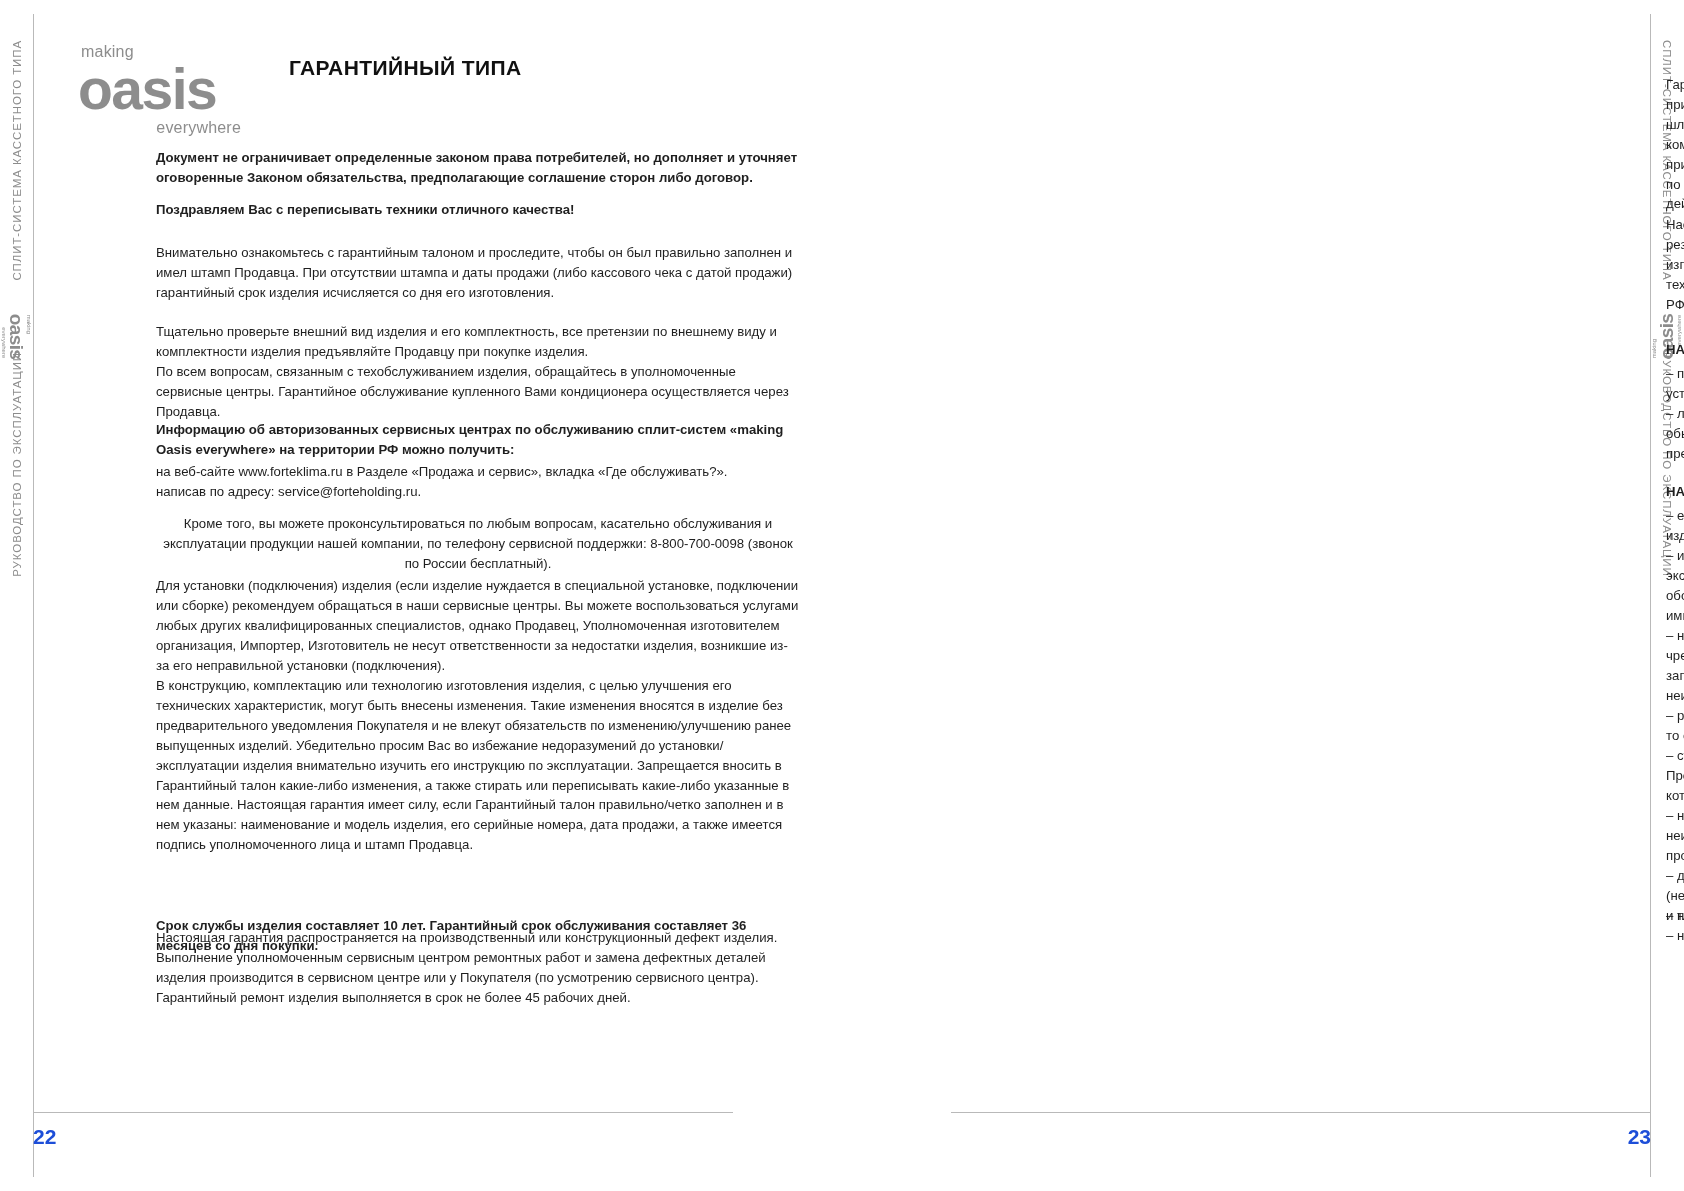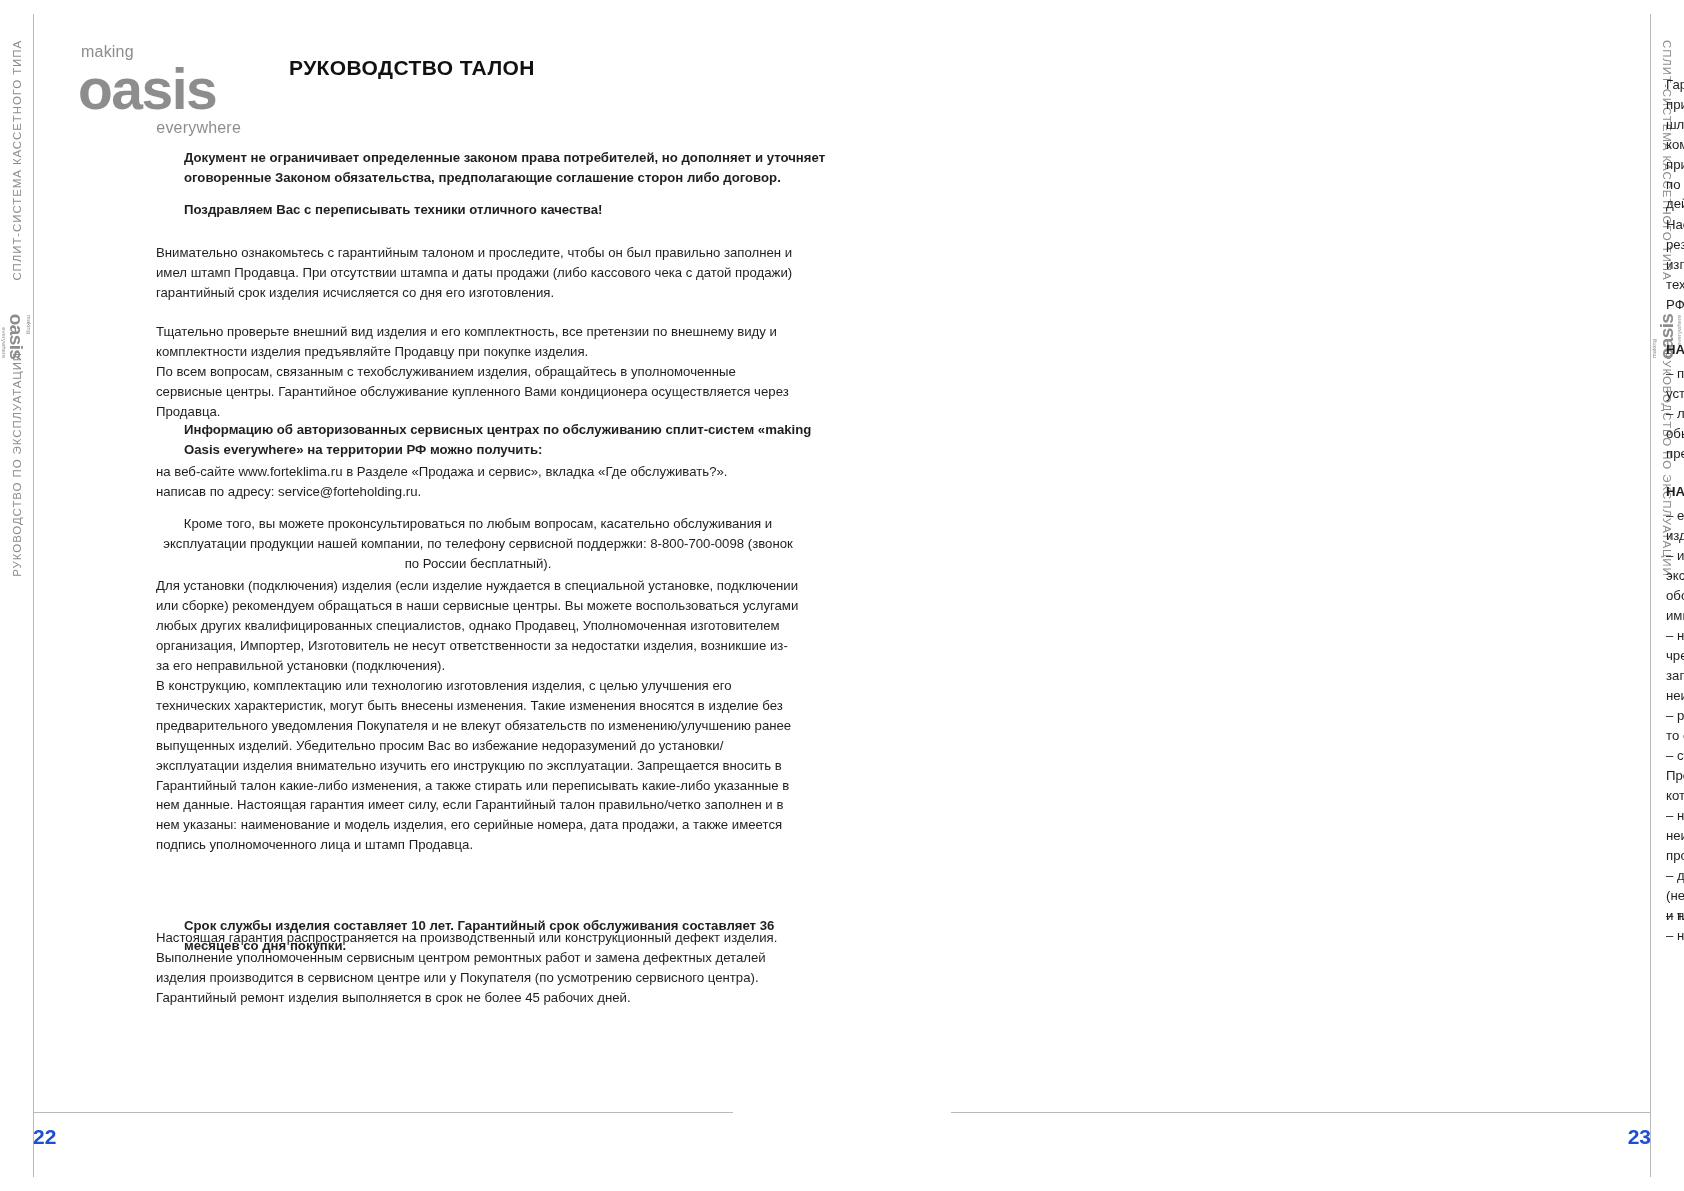--- a/index.html
+++ b/index.html
@@ -124,21 +124,21 @@
   }
 
   
   .tblock {
     position: absolute;
     font-size: 13.2px;
     line-height: 19.9px;
     color: #1f1f1f;
     text-align: left;
   }
-  .tblock.bold { font-weight: 700; margin-left: 28px; }
+  .tblock.bold { font-weight: 700; }
   .tblock.heading {
     font-weight: 700;
     font-size: 13.2px;
     letter-spacing: 0.1px;
   }
 
   .col-left  .tblock { left: 78px;  width: 644px; }
   .col-right .tblock { left: 833px; width: 622px; }
 
   
@@ -181,21 +181,21 @@
     </div>
     <div class="rail-text">РУКОВОДСТВО ПО ЭКСПЛУАТАЦИИ</div>
   </div>
 
   <div class="logo">
     <div class="making">making</div>
     <div class="oasis">oasis</div>
     <div class="everywhere">everywhere</div>
   </div>
 
-  <div class="page-title">РУКОВОДСТВО ТАЛОН</div>
+  <div class="page-title">ГАРАНТИЙНЫЙ ТИПА</div>
 
   <div class="col col-left">
 
     <div class="tblock bold" style="top:148px;">Документ не ограничивает определенные законом права потребителей, но дополняет и уточняет оговоренные Законом обязательства, предполагающие соглашение сторон либо договор.</div>
 
     <div class="tblock bold" style="top:200px;">Поздравляем Вас с переписывать техники отличного качества!</div>
 
     <div class="tblock" style="top:243px;">Внимательно ознакомьтесь с гарантийным талоном и проследите, чтобы он был правильно заполнен и имел штамп Продавца. При отсутствии штампа и даты продажи (либо кассового чека с датой продажи) гарантийный срок изделия исчисляется со дня его изготовления.</div>
 
     <div class="tblock" style="top:322px;">Тщательно проверьте внешний вид изделия и его комплектность, все претензии по внешнему виду и комплектности изделия предъявляйте Продавцу при покупке изделия.</div>

